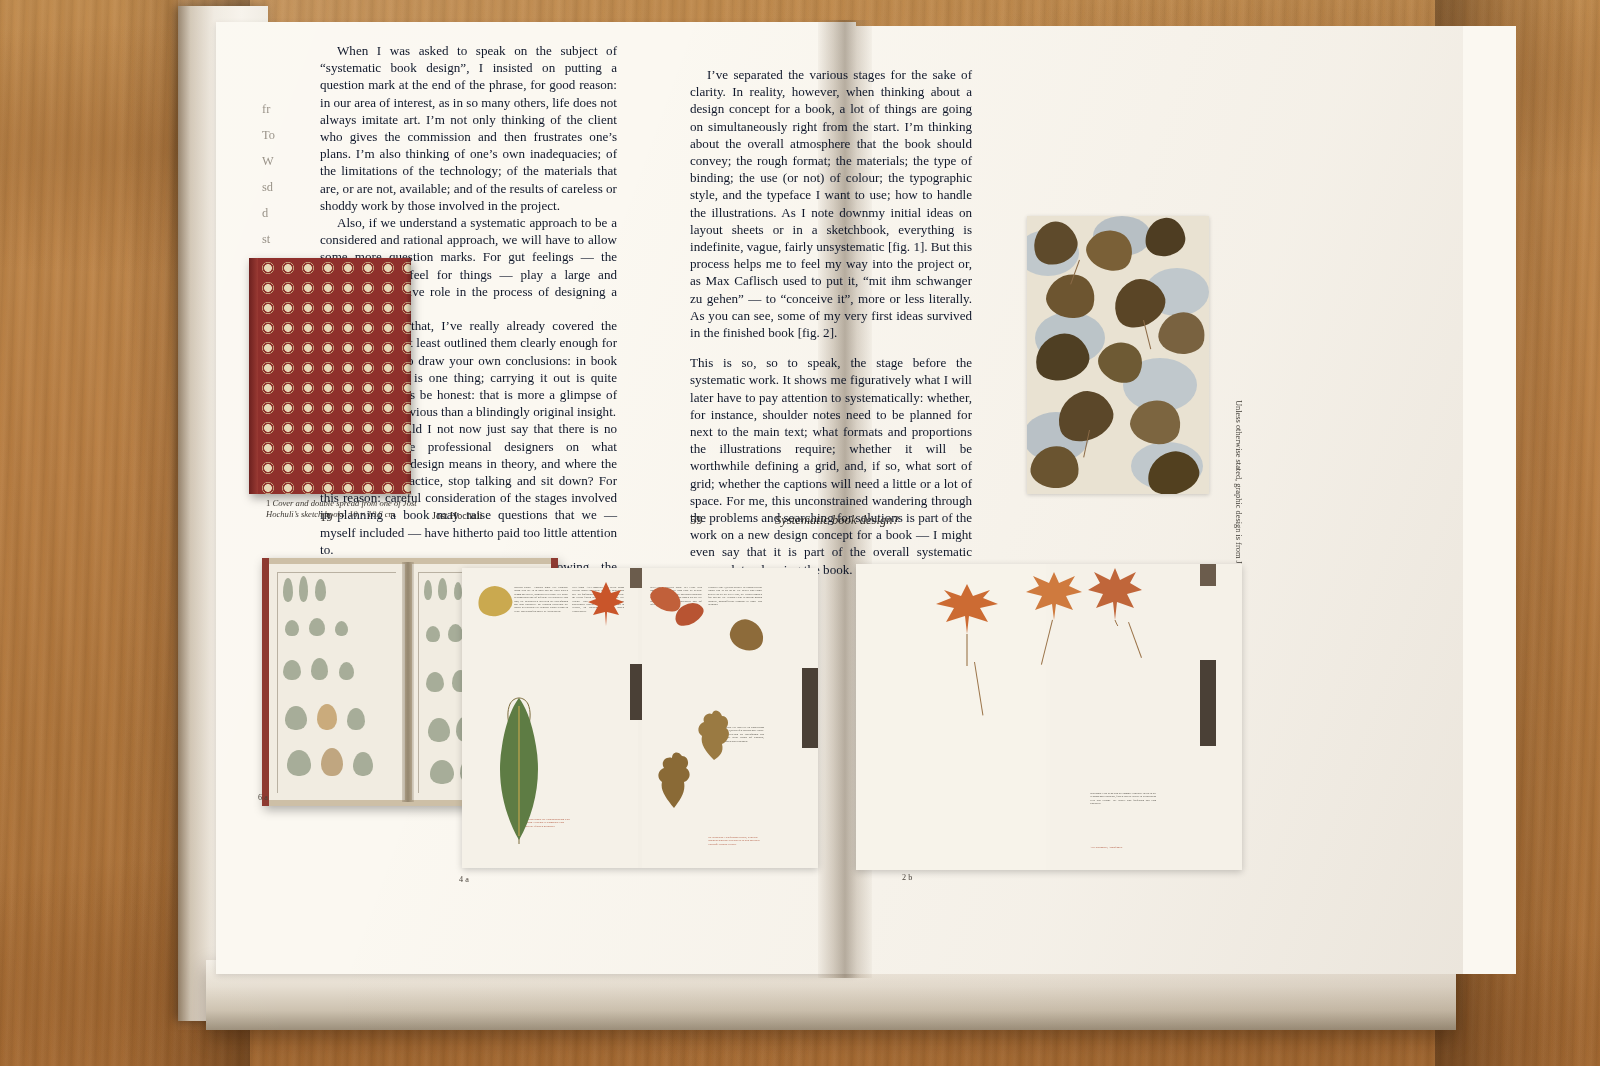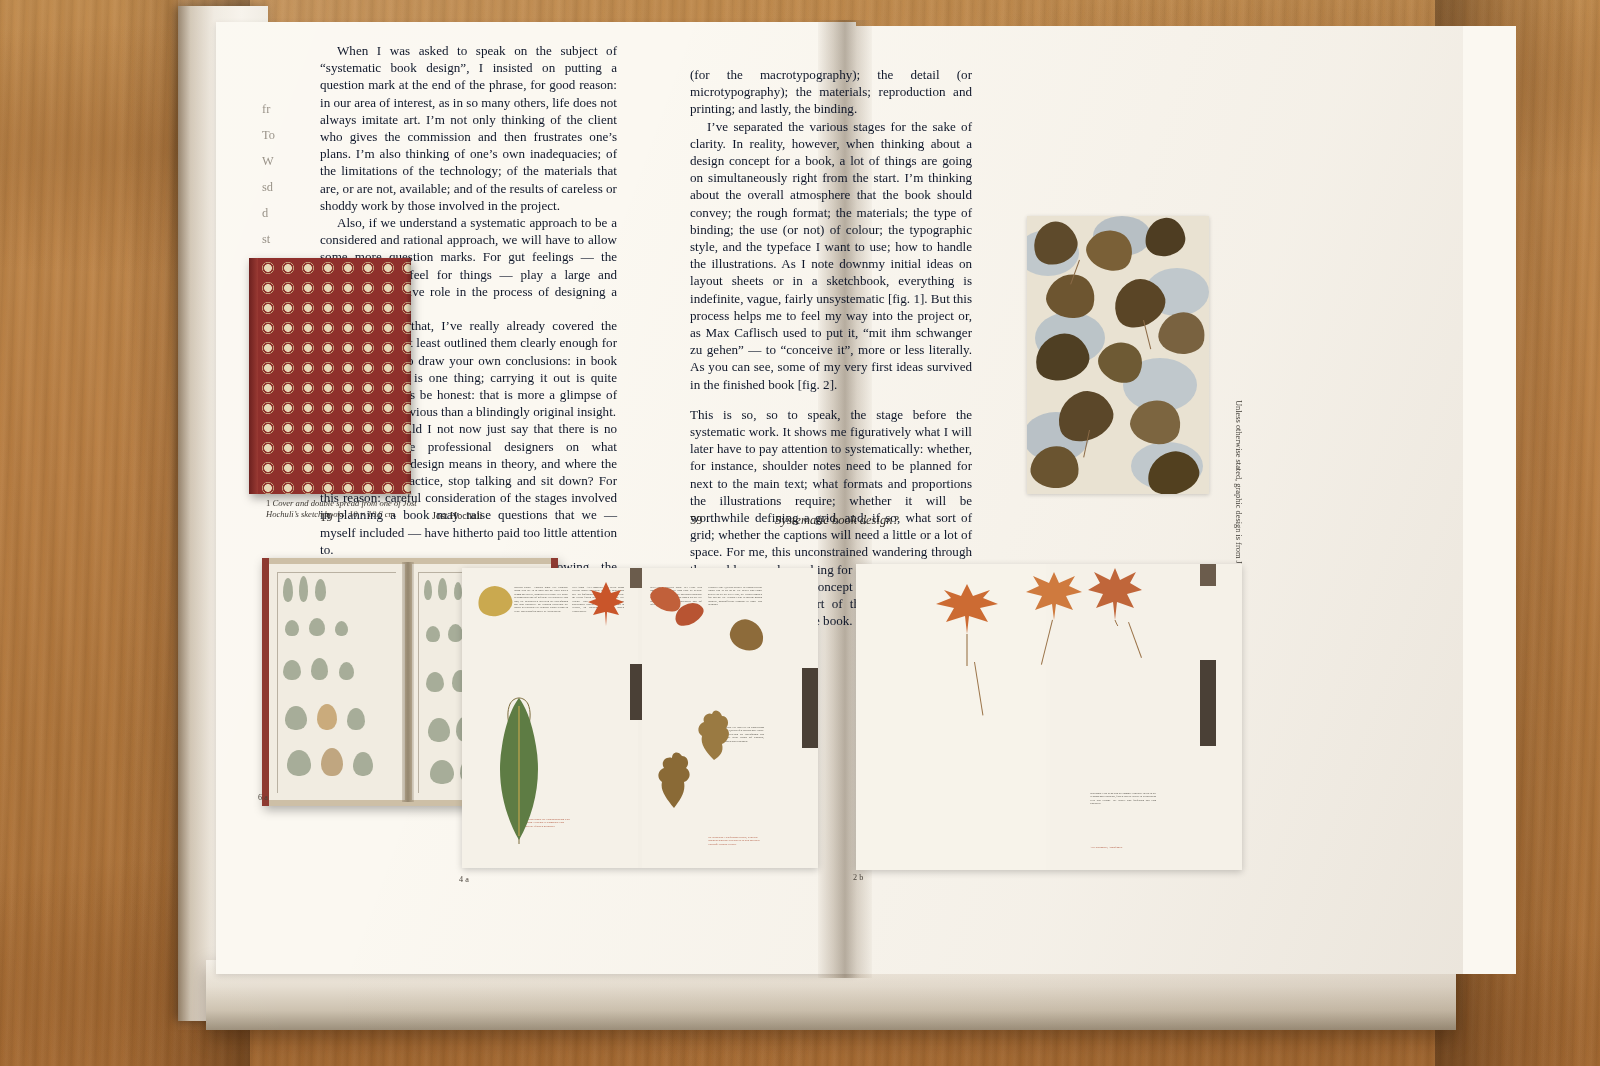--- a/index.html
+++ b/index.html
@@ -170,21 +170,21 @@
   .caption b { font-style: normal; font-weight: normal; }
   #cap-1 { left: 266px; top: 498px; width: 160px; }
   #cap-2 { left: 1027px; top: 500px; width: 196px; font-style: normal; }
   .fig-num {
     position: absolute;
     font-size: 8.2px;
     color: #4a443c;
   }
   #num-1a { left: 258px; top: 793px; }
   #num-2a { left: 459px; top: 875px; }
-  #num-2b { left: 853px; top: 873px; font-family: Liberation Serif, serif; }
+  #num-2b { left: 902px; top: 873px; font-family: Liberation Serif, serif; }
 
   
   .vert-credit {
     position: absolute;
     left: 1243px;
     top: 400px;
     font-size: 8.4px;
     color: #3e3a33;
     white-space: nowrap;
     transform-origin: 0 0;
@@ -385,21 +385,20 @@
 
   <div class="col" id="left-text">
     <p class="first">When I was asked to speak on the subject of “systematic book design”, I insisted on putting a question mark at the end of the phrase, for good reason: in our area of interest, as in so many others, life does not always imitate art. I’m not only thinking of the client who gives the commission and then frustrates one’s plans. I’m also thinking of one’s own inadequacies; of the limitations of the technology; of the materials that are, or are not, available; and of the results of careless or shoddy work by those involved in the project.</p>
     <p>Also, if we understand a systematic approach to be a considered and rational approach, we will have to allow some more question marks. For gut feelings — the unconscious, a feel for things — play a large and sometimes decisive role in the process of designing a book.</p>
     <p>Having said that, I’ve really already covered the main points, or at least outlined them clearly enough for you to be able to draw your own conclusions: in book design, the plan is one thing; carrying it out is quite another. And let’s be honest: that is more a glimpse of the blindingly obvious than a blindingly original insight.</p>
     <p>So, why should I not now just say that there is no need to lecture professional designers on what systematic book design means in theory, and where the pitfalls are in practice, stop talking and sit down? For this reason: careful consideration of the stages involved in planning a book may raise questions that we — myself included — have hitherto paid too little attention to.</p>
     <p>When designing a book, then, following the prescriptions of the book design manuals, I must first determine the format; then move on to the layout</p>
   </div>
 
   <div class="col" id="right-text">
-    <p class="noind">(for the macrotypography); the detail (or microtypography); the materials; reproduction and printing; and lastly, the binding.</p>
     <p>I’ve separated the various stages for the sake of clarity. In reality, however, when thinking about a design concept for a book, a lot of things are going on simultaneously right from the start. I’m thinking about the overall atmosphere that the book should convey; the rough format; the materials; the type of binding; the use (or not) of colour; the typographic style, and the typeface I want to use; how to handle the illustrations. As I note downmy initial ideas on layout sheets or in a sketchbook, everything is indefinite, vague, fairly unsystematic [fig. 1]. But this process helps me to feel my way into the project or, as Max Caflisch used to put it, “mit ihm schwanger zu gehen” — to “conceive it”, more or less literally. As you can see, some of my very first ideas survived in the finished book [fig. 2].</p>
     <p style="margin-top:13px" class="noind">This is so, so to speak, the stage before the systematic work. It shows me figuratively what I will later have to pay attention to systematically: whether, for instance, shoulder notes need to be planned for next to the main text; what formats and proportions the illustrations require; whether it will be worthwhile defining a grid, and, if so, what sort of grid; whether the captions will need a little or a lot of space. For me, this unconstrained wandering through the problems and searching for solutions is part of the work on a new design concept for a book — I might even say that it is part of the overall systematic approach to planning the book. It is enjoyable</p>
   </div>
 
   <div class="folio" id="folio-left">19</div>
   <div class="folio" id="runhead-left">Jost Hochuli</div>
   <div class="folio" id="folio-right">59</div>
   <div class="folio" id="runhead-right">Systematic book design?</div>
 
   <div id="fig-book-cover">

